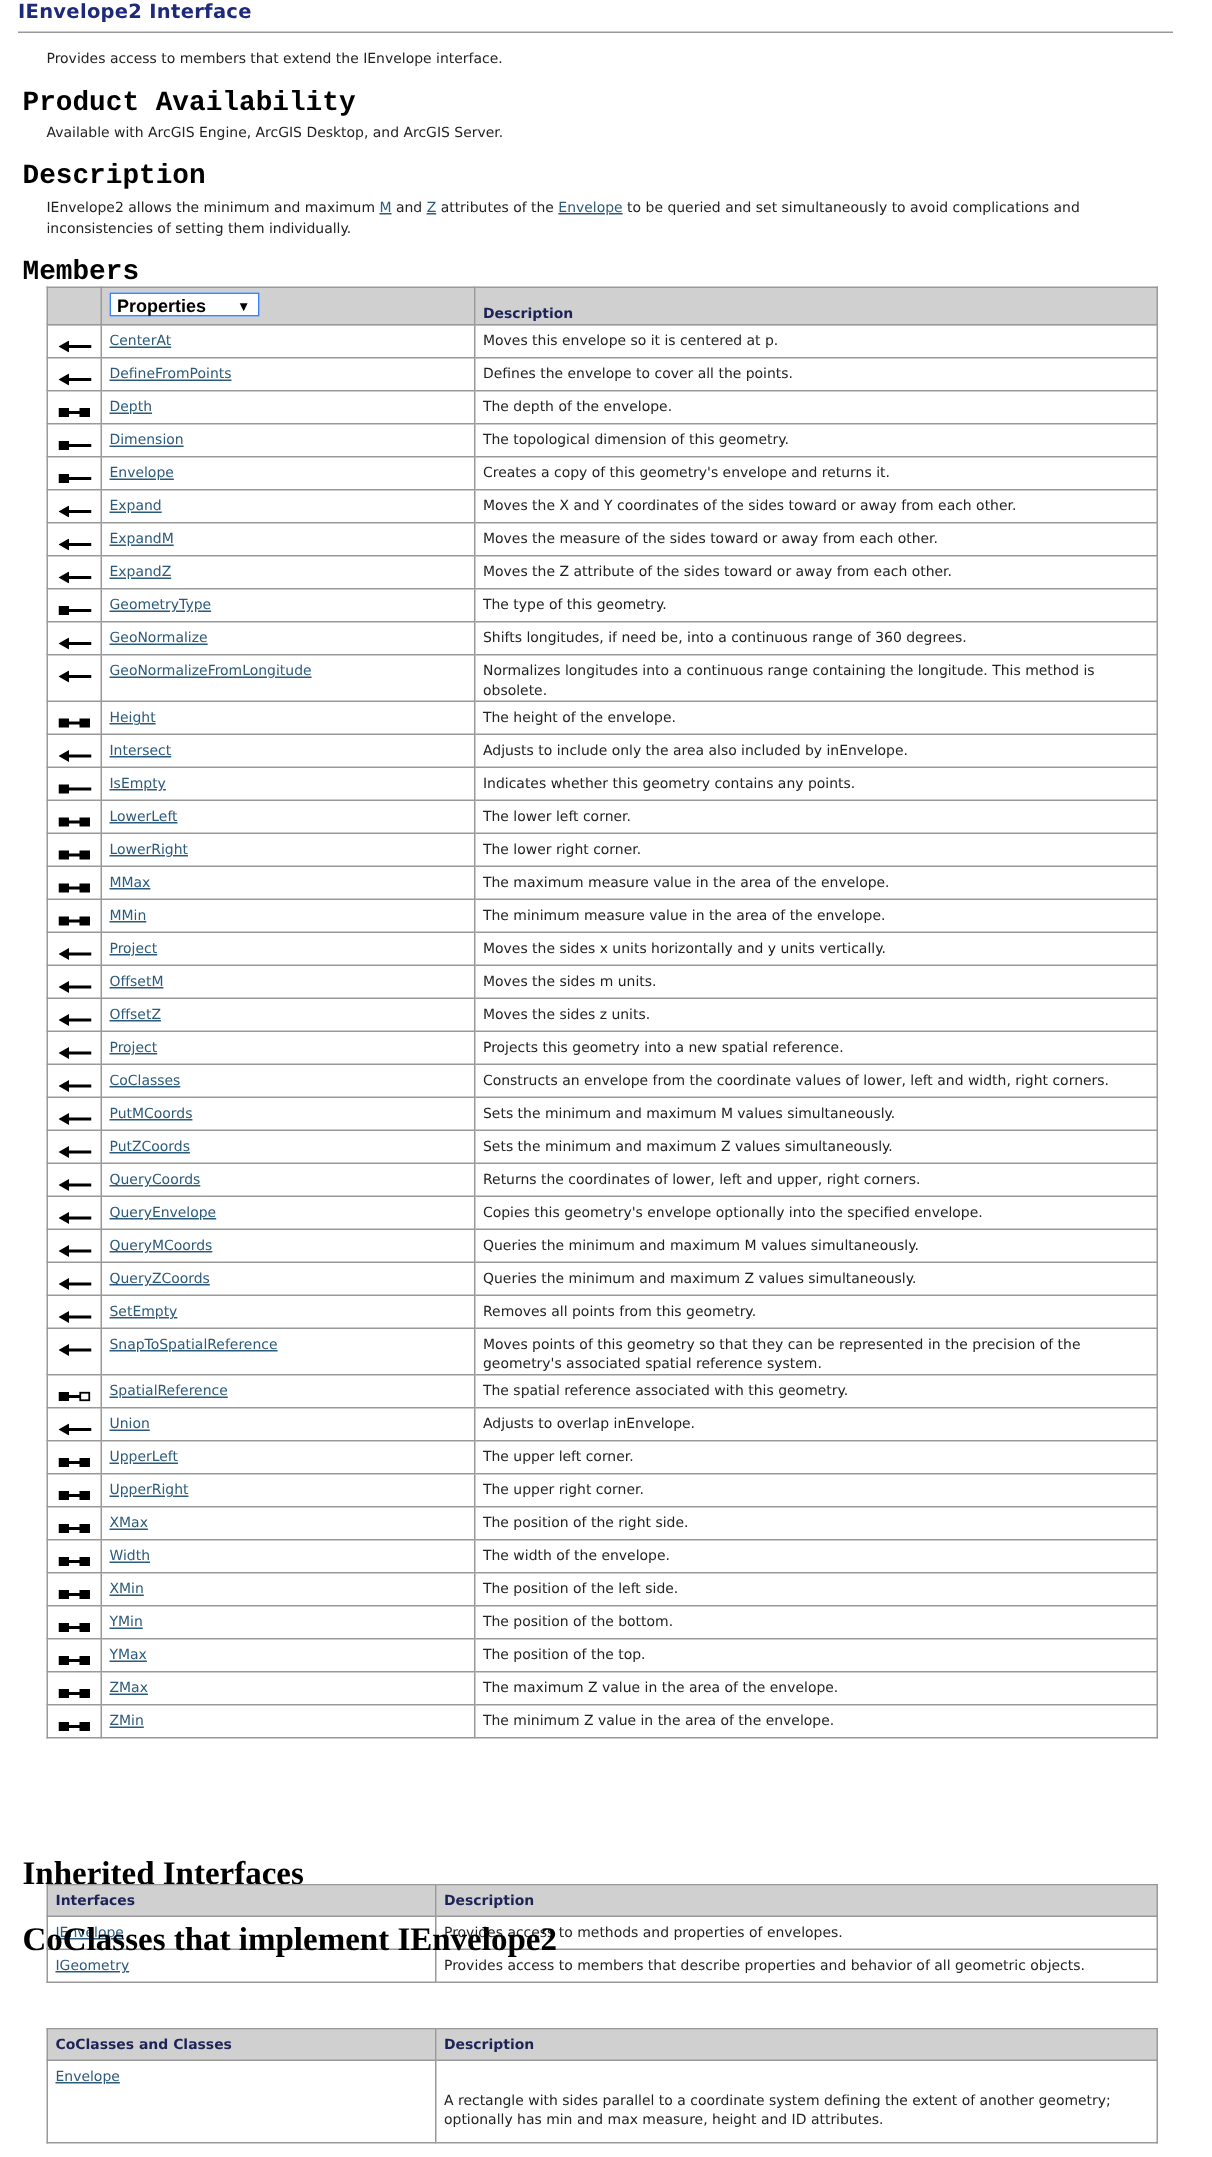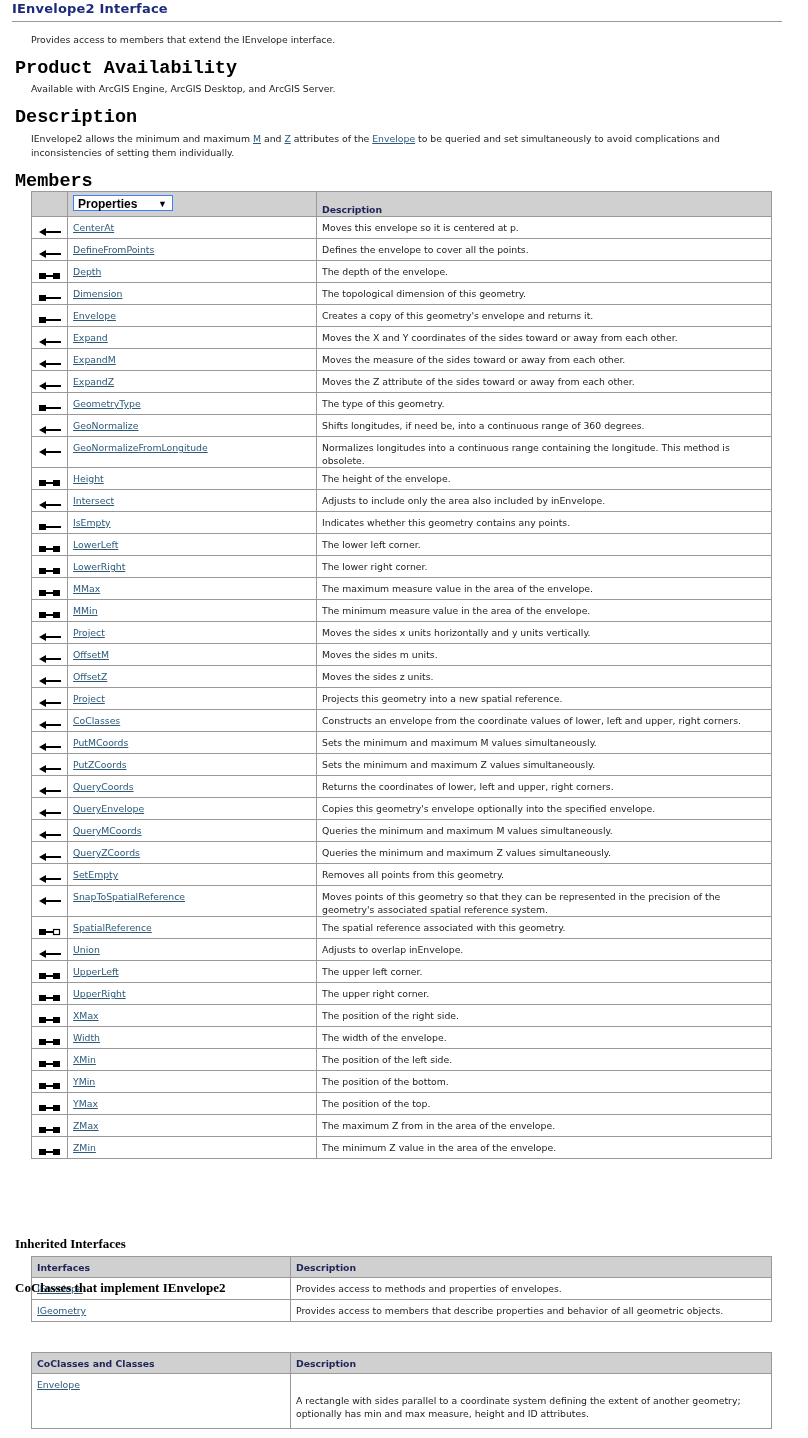--- a/index.html
+++ b/index.html
@@ -1,21 +1,21 @@
 <!DOCTYPE html>
 <html><head>
 <meta charset="utf-8">
 <style>
   html, body { margin:0; padding:0; background:#fff; }
   body { width:808px; height:1438px; position:relative; font-family:"DejaVu Sans", sans-serif; color:#222; overflow:hidden; }
   .title { position:absolute; left:12px; top:1px; font-family:"DejaVu Sans", sans-serif; font-weight:bold; font-size:13px; color:#1d2a7c; letter-spacing:0.2px; }
   .title-rule { position:absolute; left:12px; top:21px; width:770px; height:0; border-top:1px solid #999; }
   .p { position:absolute; font-size:9.3px; color:#222; line-height:14px; }
   .h2 { position:absolute; left:15px; font-family:Liberation Mono, monospace; font-weight:bold; font-size:18.5px; color:#000; }
-  .h2s { position:absolute; left:15px; font-family:"Liberation Serif", serif; font-weight:bold; font-size:13px; color:#000; }
+  .h2s { position:absolute; left:15px; font-family:"Liberation Serif", serif; font-weight:bold; font-size:22px; color:#000; }
   a { color:#2b5a7a; text-decoration:underline; }
   table { border-collapse:collapse; position:absolute; left:31px; width:741px; font-size:9.3px; }
   td, th { border:1px solid #999; padding:0 5px; vertical-align:top; text-align:left; }
   th { background:#d0d0d0; color:#1d2358; font-weight:bold; height:23px; vertical-align:middle; }
   .mt td { height:22px; padding-top:4px; box-sizing:border-box; line-height:13px; }
   .mt td.ic { width:35px; padding:0; vertical-align:top; }
   .mt td.nm { width:238px; }
   .icon { display:block; width:22px; height:8px; margin:9px 0 0 7px; position:relative; }
   .sel { display:inline-block; width:100px; height:16px; border:1px solid #3b82f6; background:#fff; font-family:"Liberation Sans", sans-serif; font-size:12px; color:#000; line-height:16px; padding-left:4px; position:relative; box-sizing:border-box; margin-top:2px; }
   .sel .arr { position:absolute; right:5px; top:0; font-size:9px; }
@@ -276,21 +276,21 @@
         <td>Projects this geometry into a new spatial reference.</td>
       </tr>
       <tr>
         <td class="ic">
           <span class="icon"><svg width="22" height="8" viewBox="0 0 22 8">
               <polygon points="0,4 7,0 7,8" fill="#000"></polygon>
               <rect x="6" y="3" width="16" height="2" fill="#000"></rect>
             </svg></span>
         </td>
         <td class="nm"><a href="#">CoClasses</a></td>
-        <td>Constructs an envelope from the coordinate values of lower, left and upper, right corners.</td>
+        <td>Constructs an envelope from the coordinate values of lower, left and width, right corners.</td>
       </tr>
       <tr>
         <td class="ic">
           <span class="icon"><svg width="22" height="8" viewBox="0 0 22 8">
               <polygon points="0,4 7,0 7,8" fill="#000"></polygon>
               <rect x="6" y="3" width="16" height="2" fill="#000"></rect>
             </svg></span>
         </td>
         <td class="nm"><a href="#">PutMCoords</a></td>
         <td>Sets the minimum and maximum M values simultaneously.</td>
@@ -465,21 +465,21 @@
       </tr>
       <tr>
         <td class="ic">
           <span class="icon"><svg width="22" height="8" viewBox="0 0 22 8">
               <rect x="0" y="1" width="7" height="6" fill="#000"></rect>
               <rect x="6" y="3" width="10" height="2" fill="#000"></rect>
               <rect x="14" y="1" width="7" height="6" fill="#000"></rect>
             </svg></span>
         </td>
         <td class="nm"><a href="#">ZMax</a></td>
-        <td>The maximum Z from in the area of the envelope.</td>
+        <td>The maximum Z value in the area of the envelope.</td>
       </tr>
       <tr>
         <td class="ic">
           <span class="icon"><svg width="22" height="8" viewBox="0 0 22 8">
               <rect x="0" y="1" width="7" height="6" fill="#000"></rect>
               <rect x="6" y="3" width="10" height="2" fill="#000"></rect>
               <rect x="14" y="1" width="7" height="6" fill="#000"></rect>
             </svg></span>
         </td>
         <td class="nm"><a href="#">ZMin</a></td>

